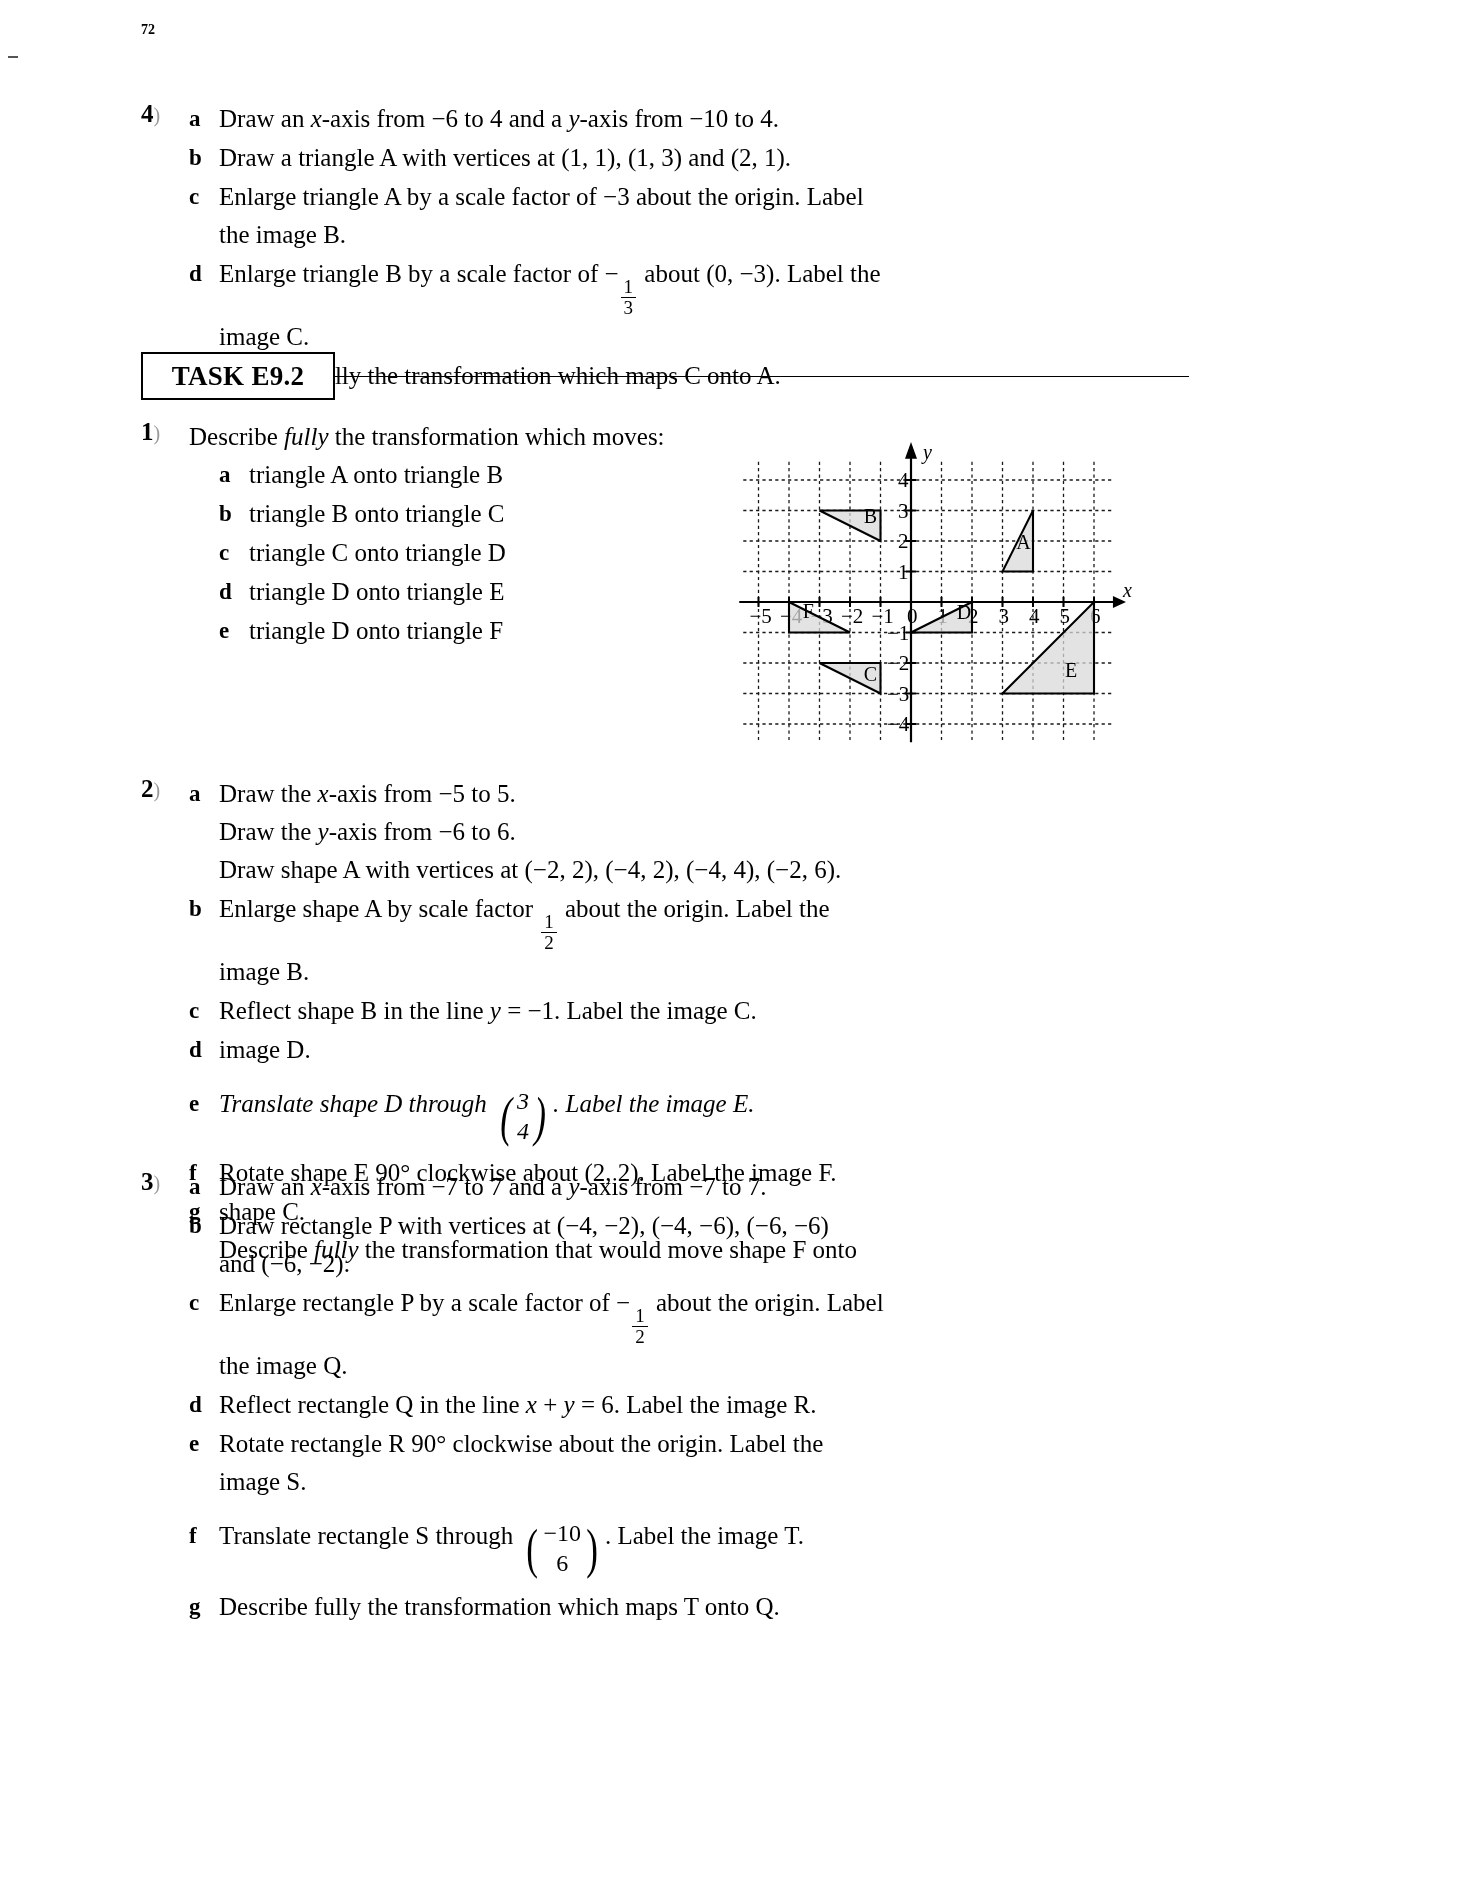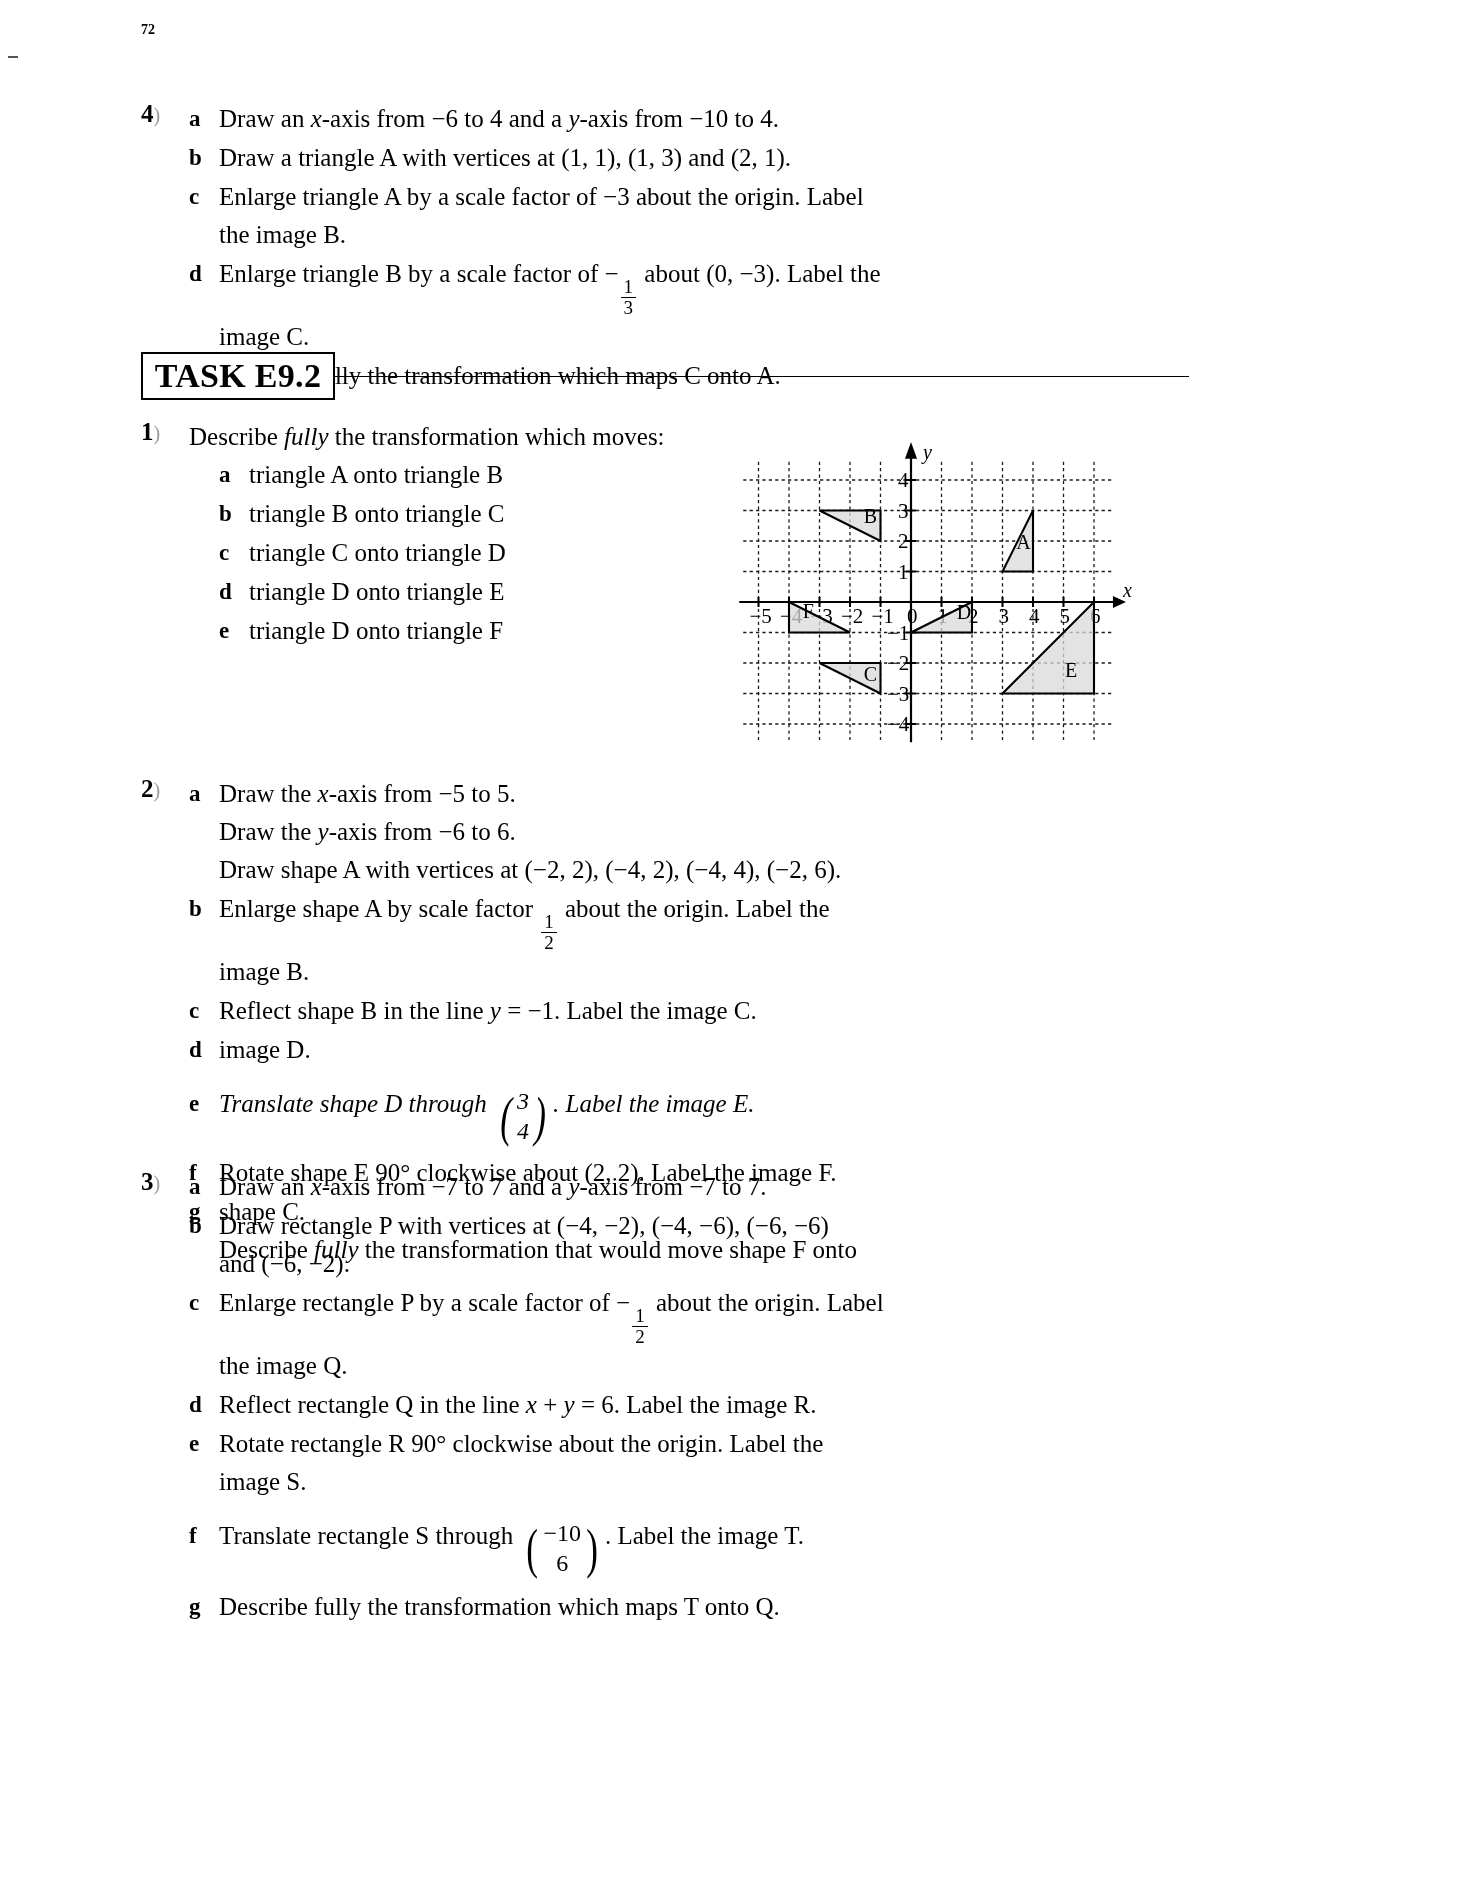--- a/index.html
+++ b/index.html
@@ -65,21 +65,21 @@
     display:inline-flex; flex-direction:column; align-items:center;
     font-size:24px; line-height:1.22; padding:0 2px;
   }
 
   
   .taskbar { position:absolute; left:141px; top:352px; width:1048px; height:44px; }
   .taskbox {
     position:absolute; left:0; top:0; width:190px; height:44px;
     border:2px solid #000; background:#fff;
     display:flex; align-items:center; justify-content:center;
-    font-weight:bold; font-size:34px; letter-spacing:0.3px;
+    font-weight:bold; font-size:27px; letter-spacing:0.3px;
     font-family:"Liberation Serif", serif;
     z-index:2;
   }
   .taskrule {
     position:absolute; left:188px; top:24px; width:860px; height:0;
     border-top:1.6px solid #000;
   }
 
   
   .graphwrap { position:absolute; left:735px; top:418px; width:420px; height:340px; }

